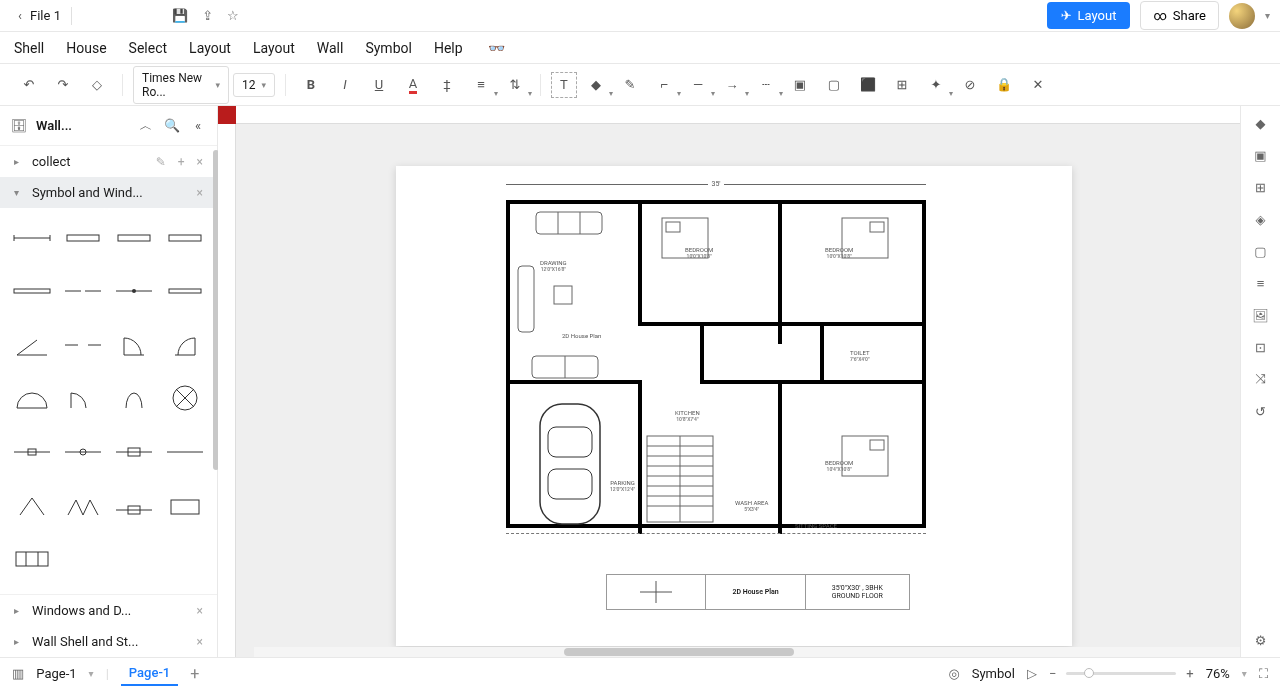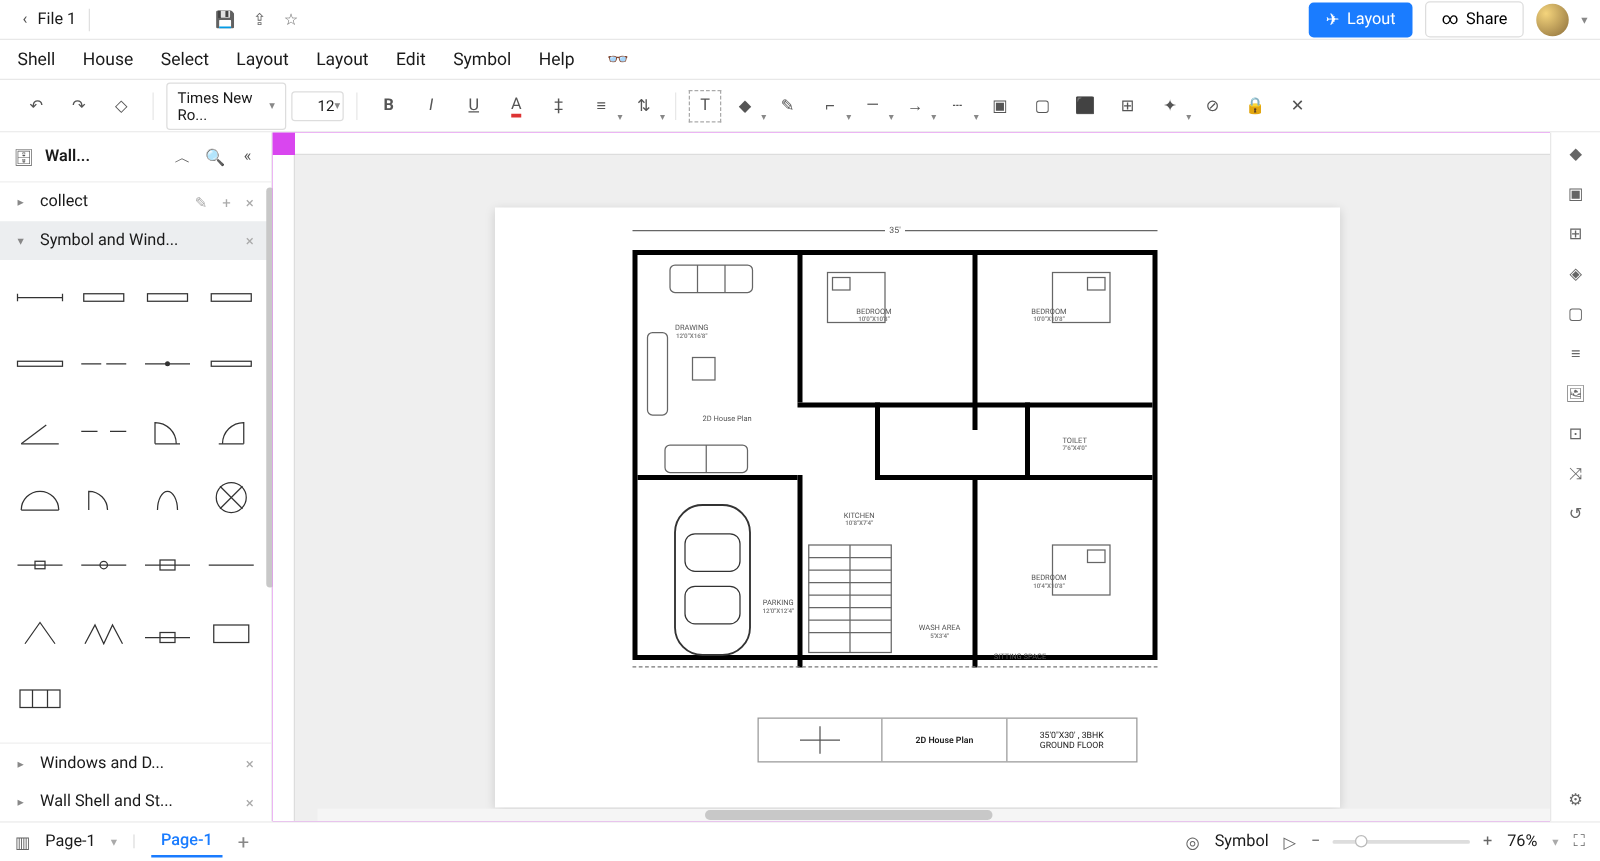--- a/index.html
+++ b/index.html
@@ -15,37 +15,37 @@
 .share-btn{background:#fff;border:1px solid #ddd;border-radius:4px;padding:6px 12px;font-size:13px;display:flex;align-items:center;gap:6px;cursor:pointer}
 .avatar{width:26px;height:26px;border-radius:50%;background:radial-gradient(circle at 30% 30%,#f4d47c,#8b6d3a);cursor:pointer}
 .caret{font-size:10px;color:#888;cursor:pointer}
 .menu-bar{height:32px;display:flex;align-items:center;padding:0 14px;gap:22px;border-bottom:1px solid #e8e8e8}
 .menu-bar span{cursor:pointer;font-size:14px}
 .menu-bar .glasses{margin-left:4px;color:#888}
 .toolbar{height:42px;display:flex;align-items:center;padding:0 14px;gap:4px;border-bottom:1px solid #e8e8e8}
 .toolbar .tool{width:30px;height:30px;display:flex;align-items:center;justify-content:center;color:#555;cursor:pointer;position:relative}
 .toolbar .sep{width:1px;height:22px;background:#e8e8e8;margin:0 6px}
 .toolbar .font-sel{border:1px solid #ddd;border-radius:3px;padding:4px 8px;font-size:12px;width:96px;cursor:pointer;display:flex;align-items:center;justify-content:space-between}
-.toolbar .size-sel{border:1px solid #ddd;border-radius:3px;padding:4px 20px;font-size:12px;width:42px;cursor:pointer;text-align:left;display:flex;align-items:center;justify-content:space-between}
+.toolbar .size-sel{border:1px solid #ddd;border-radius:3px;padding:4px 8px;font-size:12px;width:42px;cursor:pointer;text-align:left;display:flex;align-items:center;justify-content:space-between}
 .toolbar .dd::after{content:"▾";font-size:8px;color:#888;position:absolute;right:-2px;bottom:2px}
 .main{display:flex;height:calc(689px - 32px - 32px - 42px - 32px)}
 .side-panel{width:218px;border-right:1px solid #e8e8e8;display:flex;flex-direction:column;background:#fff}
 .side-header{height:40px;display:flex;align-items:center;padding:0 10px;gap:8px;border-bottom:1px solid #f0f0f0}
 .side-header .title{font-weight:600;flex:1;overflow:hidden;text-overflow:ellipsis;white-space:nowrap}
 .side-header .icon{color:#555;cursor:pointer;width:18px;text-align:center}
 .side-row{padding:8px 14px;display:flex;align-items:center;gap:8px;cursor:pointer;font-size:13px}
 .side-row.active{background:#eceef0}
 .side-row .tri{font-size:10px;color:#888;width:10px}
 .side-row .rlabel{flex:1;overflow:hidden;text-overflow:ellipsis;white-space:nowrap}
 .side-row .raction{color:#aaa;font-size:12px;margin-left:4px}
 .shape-grid{display:grid;grid-template-columns:repeat(4,1fr);gap:8px;padding:10px;overflow-y:auto;flex:1}
 .shape-item{height:40px;border:1px solid #fff;display:flex;align-items:center;justify-content:center;cursor:grab}
 .shape-item svg{width:40px;height:30px}
 .side-bottom{border-top:1px solid #f0f0f0}
-.canvas-wrap{flex:1;position:relative;background:#d946ef;overflow:hidden}
+.canvas-wrap{flex:1;position:relative;background:#b91c1c;overflow:hidden}
 .ruler-h{position:absolute;top:0;left:18px;right:0;height:18px;background:#fff;border-bottom:1px solid #ddd;font-size:7px;color:#aaa}
 .ruler-v{position:absolute;top:18px;left:0;bottom:0;width:18px;background:#fff;border-right:1px solid #ddd}
 .canvas{position:absolute;top:18px;left:18px;right:0;bottom:0;overflow:auto;background:#efefef}
 .page{position:absolute;left:160px;top:42px;width:676px;height:480px;background:#fff;box-shadow:0 2px 8px rgba(0,0,0,.15)}
 .floorplan{position:absolute;left:110px;top:22px;width:420px;height:360px}
 .floorplan .dim-h{position:absolute;top:-8px;left:0;right:0;text-align:center;font-size:7px;color:#555}
 .floorplan .dim-h::before,.floorplan .dim-h::after{content:"";position:absolute;top:4px;width:48%;border-top:1px solid #666}
 .floorplan .dim-h::before{left:0}.floorplan .dim-h::after{right:0}
 .floorplan .outer{position:absolute;inset:12px 0 20px 0;border:4px solid #000}
 .wall-v{position:absolute;width:4px;background:#000}
@@ -93,21 +93,21 @@
     <span class="caret">▾</span>
   </div>
 </div>
 
 <div class="menu-bar">
   <span>Shell</span>
   <span>House</span>
   <span>Select</span>
   <span>Layout</span>
   <span>Layout</span>
-  <span>Edit</span>
+  <span>Wall</span>
   <span>Symbol</span>
   <span>Help</span>
   <span class="glasses">👓</span>
 </div>
 
 <div class="toolbar">
   <div class="tool">↶</div>
   <div class="tool">↷</div>
   <div class="tool">◇</div>
   <div class="sep"></div>

